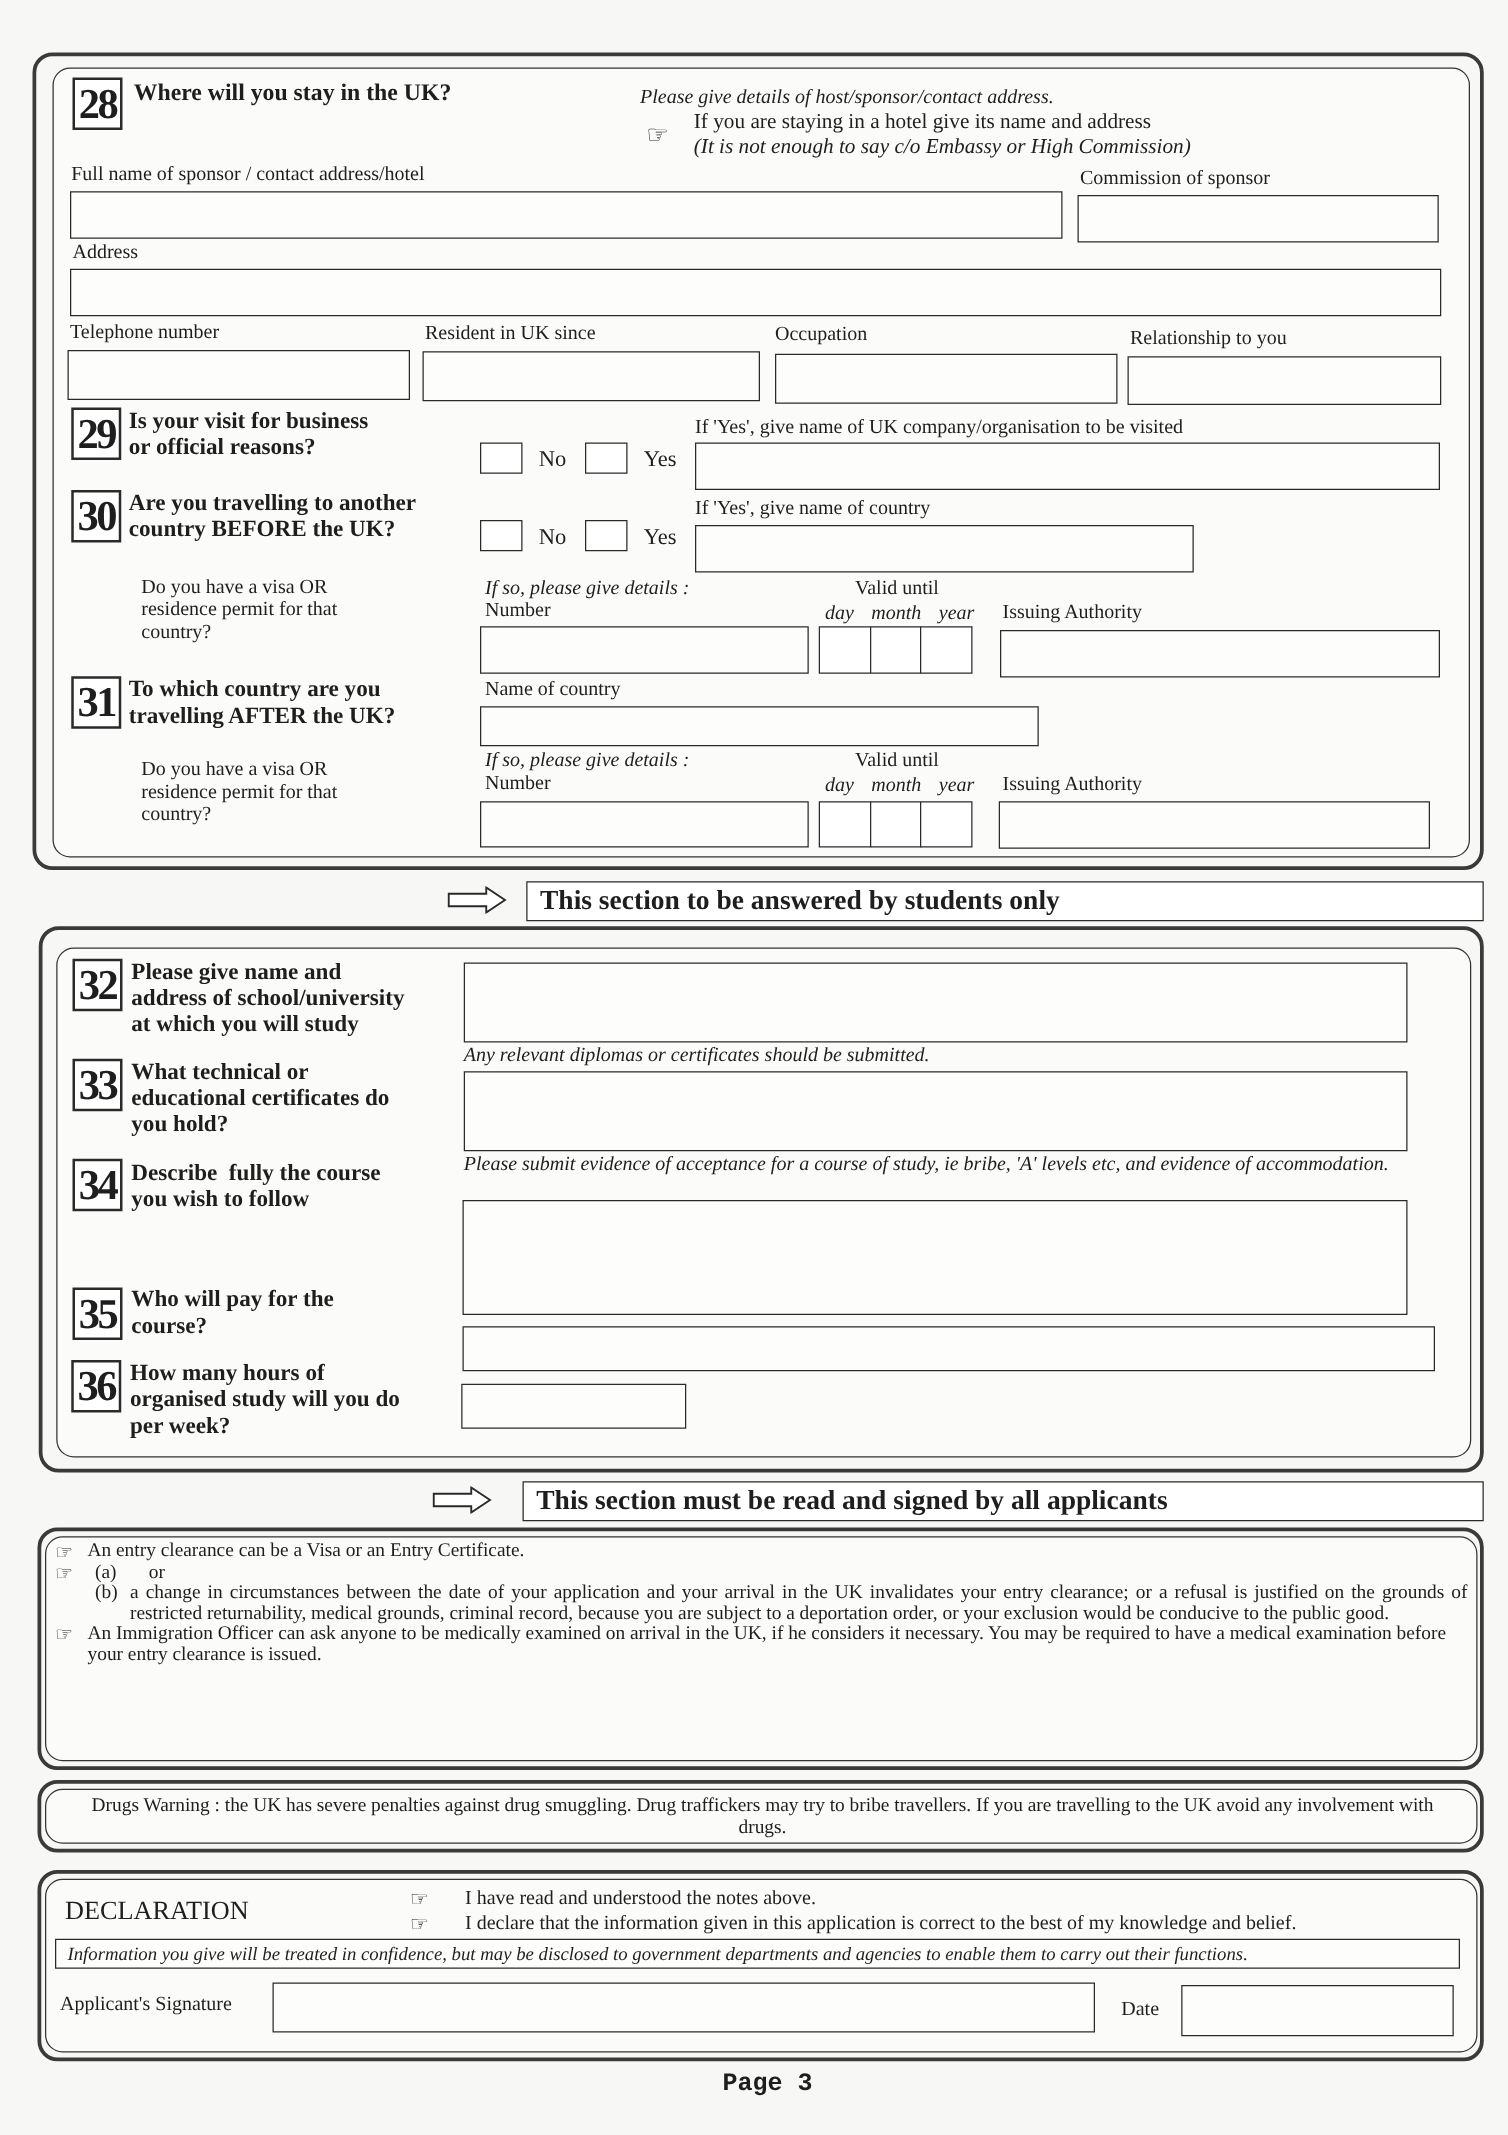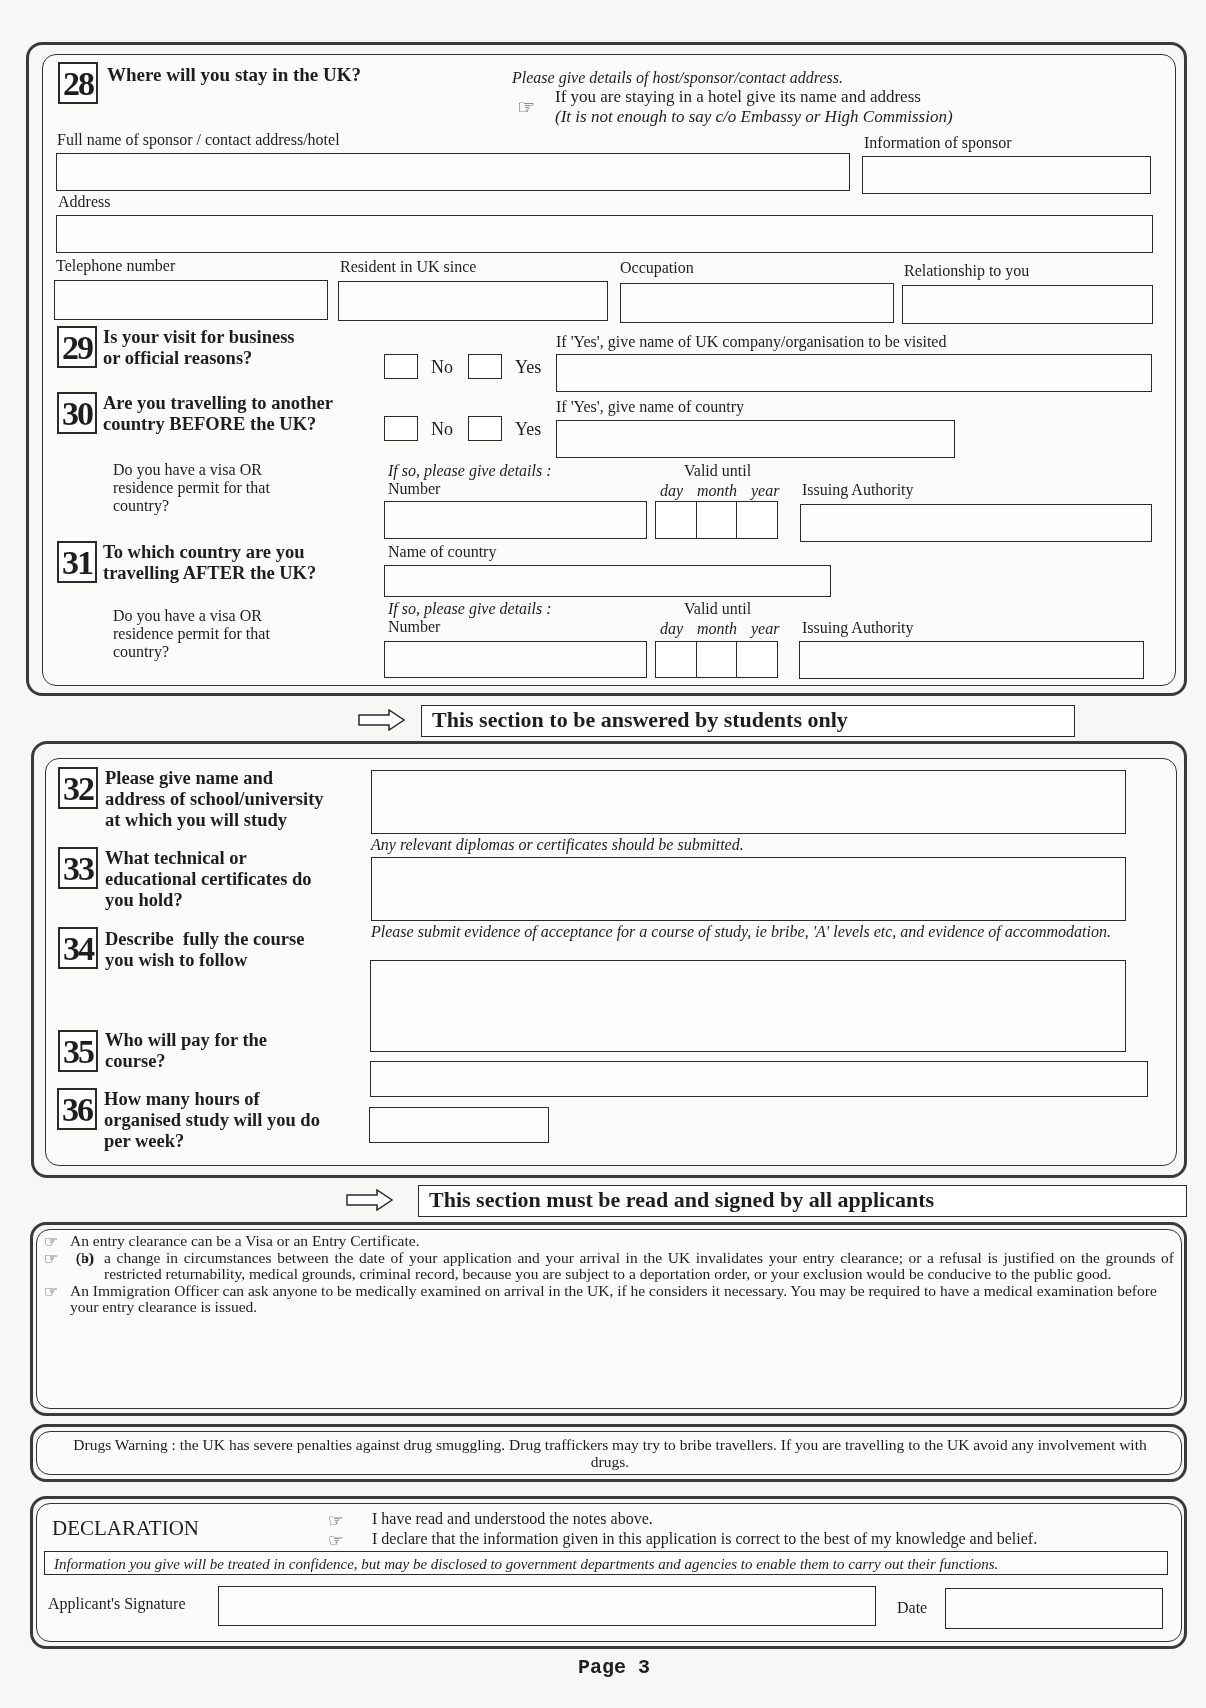--- a/index.html
+++ b/index.html
@@ -32,21 +32,21 @@
 
 <div class="qnum" style="left:58px;top:62px;">28</div>
 <div class="qtext" style="left:107px;top:64px;font-size:19px;">Where will you stay in the UK?</div>
 <div class="lbl ital" style="left:512px;top:69px;">Please give details of host/sponsor/contact address.</div>
 <span class="hand" style="left:517px;top:97px;">☜</span>
 <div class="lbl" style="left:555px;top:88px;font-size:17px;">If you are staying in a hotel give its name and address</div>
 <div class="lbl ital" style="left:555px;top:108px;font-size:17px;">(It is not enough to say c/o Embassy or High Commission)</div>
 
 <div class="lbl" style="left:57px;top:131px;">Full name of sponsor / contact address/hotel</div>
 <div class="box" style="left:56px;top:153px;width:794px;height:38px;"></div>
-<div class="lbl" style="left:864px;top:134px;">Information of sponsor</div>
+<div class="lbl" style="left:864px;top:134px;">Commission of sponsor</div>
 <div class="box" style="left:862px;top:156px;width:289px;height:38px;"></div>
 
 <div class="lbl" style="left:58px;top:193px;">Address</div>
 <div class="box" style="left:56px;top:215px;width:1097px;height:38px;"></div>
 
 <div class="lbl" style="left:56px;top:257px;">Telephone number</div>
 <div class="box" style="left:54px;top:280px;width:274px;height:40px;"></div>
 <div class="lbl" style="left:340px;top:258px;">Resident in UK since</div>
 <div class="box" style="left:338px;top:281px;width:270px;height:40px;"></div>
 <div class="lbl" style="left:620px;top:259px;">Occupation</div>
@@ -112,21 +112,21 @@
   <div></div>
   <div></div>
   <div></div>
 </div>
 <div class="lbl" style="left:802px;top:619px;">Issuing Authority</div>
 <div class="box" style="left:799px;top:641px;width:345px;height:38px;"></div>
 
 <svg class="arrow" style="left:357px;top:709px;" width="50" height="22" viewBox="0 0 50 22">
   <path d="M2 6 H32 V1 L47 11 L32 21 V16 H2 Z" fill="#fff" stroke="#2a2a2a" stroke-width="1.5"></path>
 </svg>
-<div class="banner" style="left:421px;top:705px;width:654px;height:32px;">This section to be answered by students only</div>
+<div class="banner" style="left:421px;top:705px;width:766px;height:32px;">This section to be answered by students only</div>
 
 <div class="frame" style="left:31px;top:741px;width:1156px;height:437px;"></div>
 <div class="inner" style="left:45px;top:758px;width:1132px;height:408px;"></div>
 
 <div class="qnum" style="left:58px;top:767px;">32</div>
 <div class="qtext" style="left:105px;top:768px;">Please give name and</div>
 <div class="qtext" style="left:105px;top:789px;">address of school/university</div>
 <div class="qtext" style="left:105px;top:810px;">at which you will study</div>
 <div class="box" style="left:371px;top:770px;width:755px;height:64px;"></div>
 
@@ -160,20 +160,21 @@
 <div class="banner" style="left:418px;top:1185px;width:769px;height:32px;">This section must be read and signed by all applicants</div>
 
 <div class="frame" style="left:30px;top:1222px;width:1157px;height:194px;"></div>
 <div class="inner" style="left:36px;top:1229px;width:1146px;height:180px;"></div>
 <div class="notes" style="left:44px;top:1233px;width:1130px;">
   <div class="row"><span class="hand">☜</span><span>An entry clearance can be a Visa or an Entry Certificate.</span></div>
   <div class="row"><span class="hand">☜</span></div>
   <div style="position:relative;padding-left:60px;">
     <span style="position:absolute;left:32px;">(a)</span>
   </div>
+  <div style="padding-left:75px;">or</div>
   <div style="position:relative;padding-left:60px;text-align:justify;">
     <span style="position:absolute;left:32px;">(b)</span>
     <span>a change in circumstances between the date of your application and your arrival in the UK invalidates your entry clearance; or a refusal is justified on the grounds of restricted returnability, medical grounds, criminal record, because you are subject to a deportation order, or your exclusion would be conducive to the public good.</span>
   </div>
   <div class="row"><span class="hand">☜</span><span>An Immigration Officer can ask anyone to be medically examined on arrival in the UK, if he considers it necessary. You may be required to have a medical examination before your entry clearance is issued.</span></div>
 </div>
 
 <div class="frame" style="left:30px;top:1424px;width:1157px;height:58px;"></div>
 <div class="inner" style="left:36px;top:1431px;width:1146px;height:44px;"></div>
 <div class="abs" style="left:60px;top:1436px;width:1100px;font-size:15.5px;line-height:17px;text-align:center;">Drugs Warning : the UK has severe penalties against drug smuggling. Drug traffickers may try to bribe travellers. If you are travelling to the UK avoid any involvement with drugs.</div>

